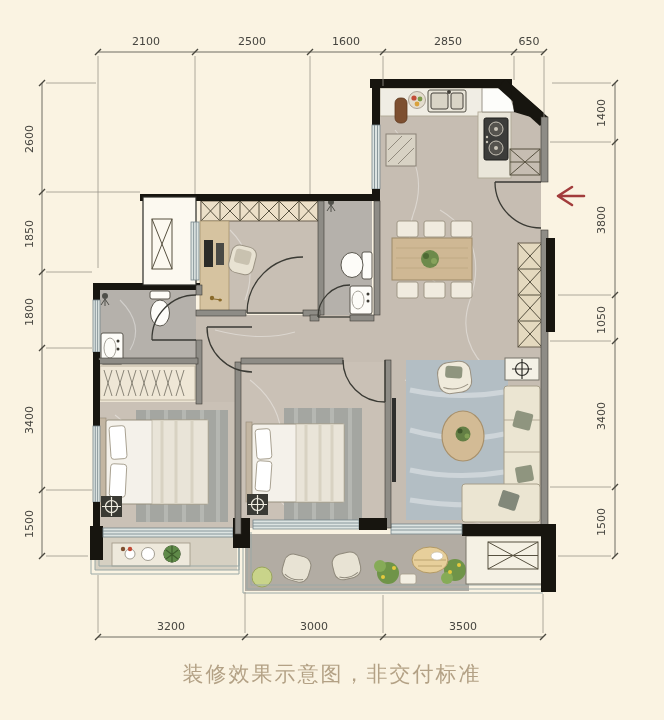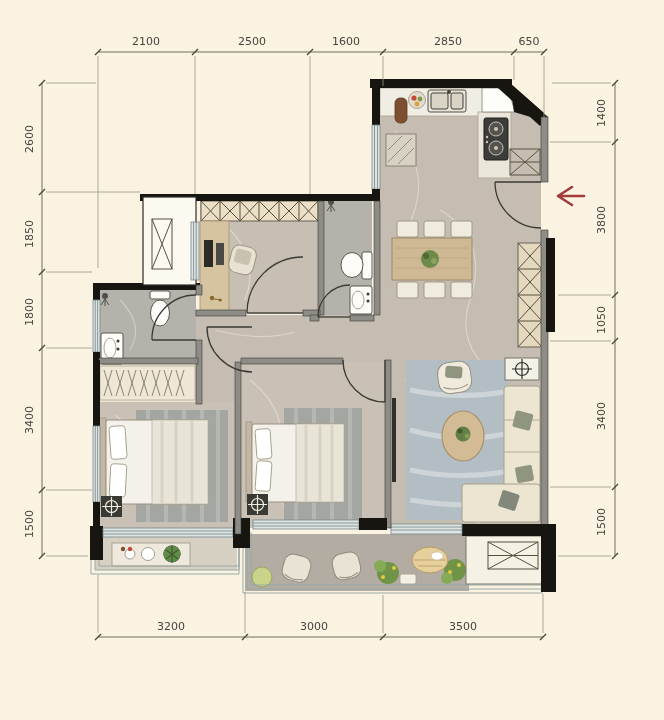--- a/index.html
+++ b/index.html
@@ -453,13 +453,14 @@
     <text class="dim-text" x="605" y="320" text-anchor="middle" transform="rotate(-90 605 320)">1050</text>
     <text class="dim-text" x="605" y="416" text-anchor="middle" transform="rotate(-90 605 416)">3400</text>
     <text class="dim-text" x="605" y="522" text-anchor="middle" transform="rotate(-90 605 522)">1500</text>
 
     <text class="dim-text" x="171" y="630" text-anchor="middle">3200</text>
     <text class="dim-text" x="314" y="630" text-anchor="middle">3000</text>
     <text class="dim-text" x="463" y="630" text-anchor="middle">3500</text>
   </g>
 </svg>
 
+<div class="caption">装修效果示意图，非交付标准</div>
 </div>
 
 </body></html>

